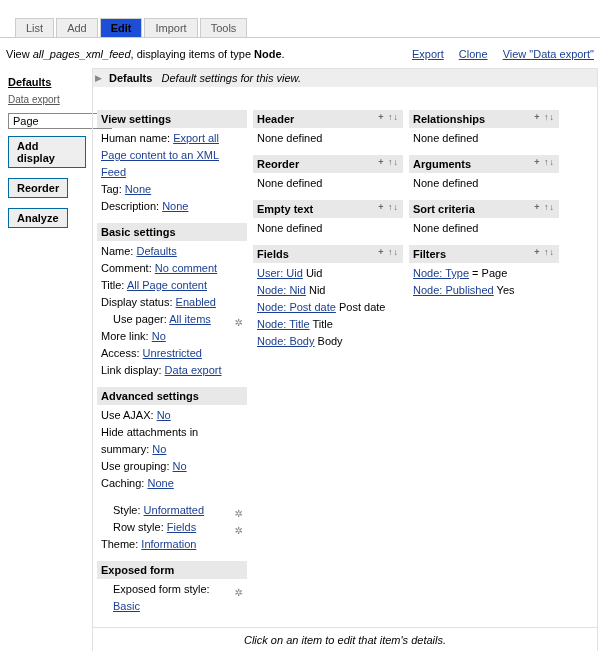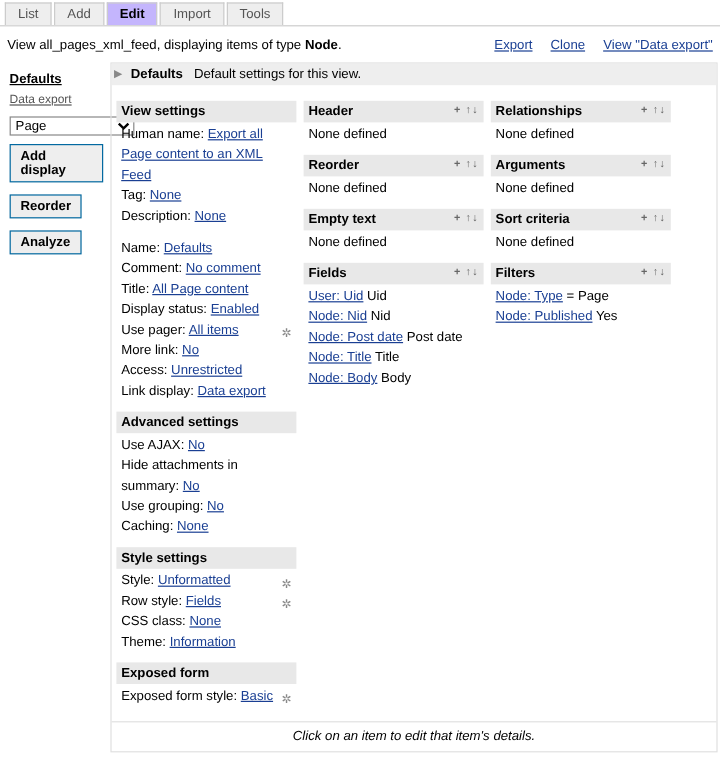--- a/index.html
+++ b/index.html
@@ -8,50 +8,51 @@
       font-family: Arial, Helvetica, sans-serif;
       font-size: 11px;
       background: #fff;
       color: #000;
     }
     a { color: #1a3f93; text-decoration: underline; cursor: pointer; }
 
     
     .tabs {
       border-bottom: 1px solid #ccc;
-      padding: 2px 0 0 4px;
+      padding: 2px 0 0 15px;
       overflow: hidden;
+      margin-top: 16px;
     }
     .tabs .tab {
       float: left;
       border: 1px solid #ccc;
       border-bottom: none;
       background: #eee;
       padding: 3px 10px;
       margin-right: 2px;
       font-size: 11px;
       color: #555;
       cursor: pointer;
     }
     .tabs .tab.active {
-      background: #c4b5fd;
+      background: #1d4ed8;
       font-weight: bold;
       color: #000;
     }
 
     
     .hdrline {
       padding: 10px 6px 4px 6px;
       font-size: 11px;
       overflow: hidden;
     }
     .hdrline .left { float: left; }
     .hdrline .right { float: right; }
     .hdrline .right a { margin-left: 12px; }
-    .italic { }
+    .italic { font-style: italic; }
 
     
     .columns {
       display: flex;
       align-items: flex-start;
       padding: 4px 2px;
     }
     .col-side { width: 90px; flex: 0 0 90px; padding: 4px;}
     .col-main { flex: 1; border: 1px solid #e0e0e0; padding: 4px; }
 
@@ -89,27 +90,27 @@
       padding: 3px 4px;
       position: relative;
     }
     .sect .title .ctrl {
       position: absolute; right: 4px; top: 2px;
       font-size: 9px; color: #666; letter-spacing: 1px;
     }
     .sect .body { padding: 2px 4px; line-height: 17px; }
     .sect .row { white-space: normal; }
     .sect .row .lk { color: #1a3f93; text-decoration: underline; cursor: pointer;}
-    .sect .row.gear { position: relative; padding-right: 12px;}
+    .sect .row.gear { position: relative; padding-right: 12px; margin-left: 12px;}
     .gearicon { position: absolute; right: 0; top: 3px; color: #888; font-size: 10px; }
 
     .defaults-hdr {
       background: #eee;
       padding: 3px 6px 3px 2px;
-      margin: -4px -4px 13px -4px;
+      margin: -4px -4px 23px -4px;
       font-size: 11px;
     }
     .defaults-hdr b { font-weight: bold; }
     .footline {
       margin: 4px -4px -4px -4px;
       padding: 6px;
       text-align: center;
       font-style: italic;
       border-top: 1px solid #e0e0e0;
       font-size: 11px;
@@ -165,20 +166,21 @@
         <div class="sect">
           <div class="title">View settings</div>
           <div class="body">
             <div class="row"><span>Human name:</span> <a class="lk">Export all Page content to an XML Feed</a></div>
             <div class="row"><span>Tag:</span> <a class="lk">None</a></div>
             <div class="row"><span>Description:</span> <a class="lk">None</a></div>
           </div>
         </div>
 
         <div class="sect">
+          <div class="title">Basic settings</div>
           <div class="body">
             <div class="row"><span>Name:</span> <a class="lk">Defaults</a></div>
             <div class="row"><span>Comment:</span> <a class="lk">No comment</a></div>
             <div class="row"><span>Title:</span> <a class="lk">All Page content</a></div>
             <div class="row"><span>Display status:</span> <a class="lk">Enabled</a></div>
             <div class="row gear"><span>Use pager:</span> <a class="lk">All items</a><span class="gearicon">✲</span></div>
             <div class="row"><span>More link:</span> <a class="lk">No</a></div>
             <div class="row"><span>Access:</span> <a class="lk">Unrestricted</a></div>
             <div class="row"><span>Link display:</span> <a class="lk">Data export</a></div>
           </div>
@@ -188,25 +190,23 @@
           <div class="title">Advanced settings</div>
           <div class="body">
             <div class="row"><span>Use AJAX:</span> <a class="lk">No</a></div>
             <div class="row"><span>Hide attachments in summary:</span> <a class="lk">No</a></div>
             <div class="row"><span>Use grouping:</span> <a class="lk">No</a></div>
             <div class="row"><span>Caching:</span> <a class="lk">None</a></div>
           </div>
         </div>
 
         <div class="sect">
-          <div class="title">Style settings</div>
           <div class="body">
             <div class="row gear"><span>Style:</span> <a class="lk">Unformatted</a><span class="gearicon">✲</span></div>
             <div class="row gear"><span>Row style:</span> <a class="lk">Fields</a><span class="gearicon">✲</span></div>
-            <div class="row"><span>CSS class:</span> <a class="lk">None</a></div>
             <div class="row"><span>Theme:</span> <a class="lk">Information</a></div>
           </div>
         </div>
 
         <div class="sect">
           <div class="title">Exposed form</div>
           <div class="body">
             <div class="row gear"><span>Exposed form style:</span> <a class="lk">Basic</a><span class="gearicon">✲</span></div>
           </div>
         </div>

